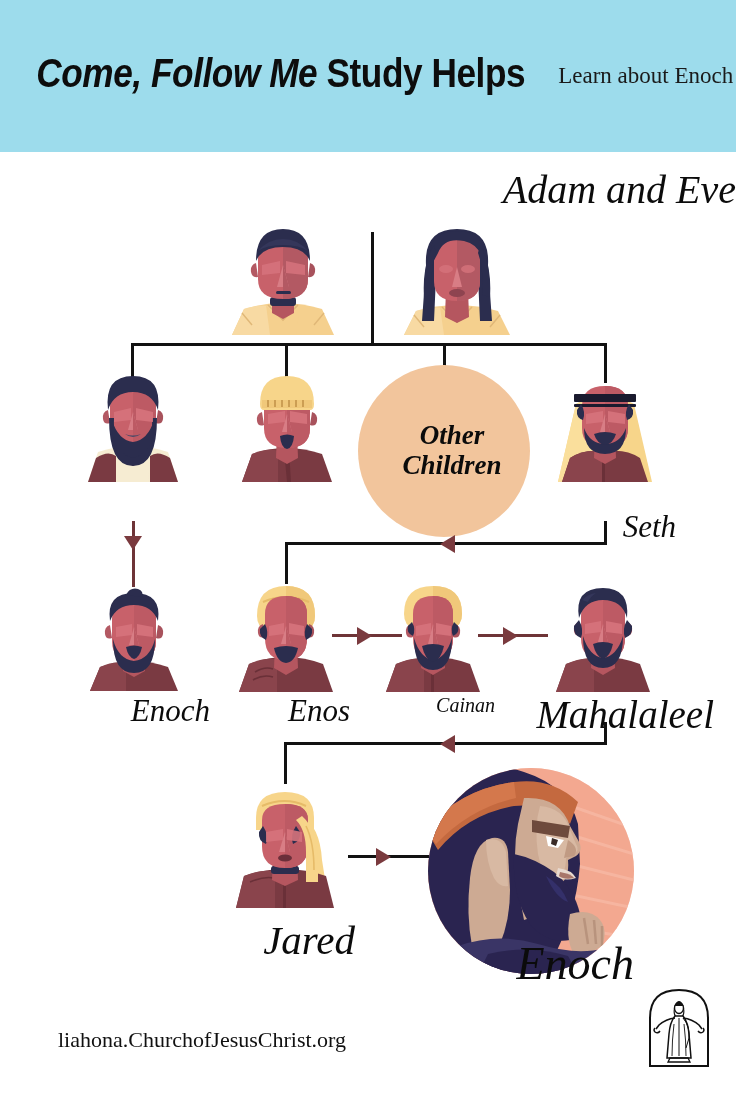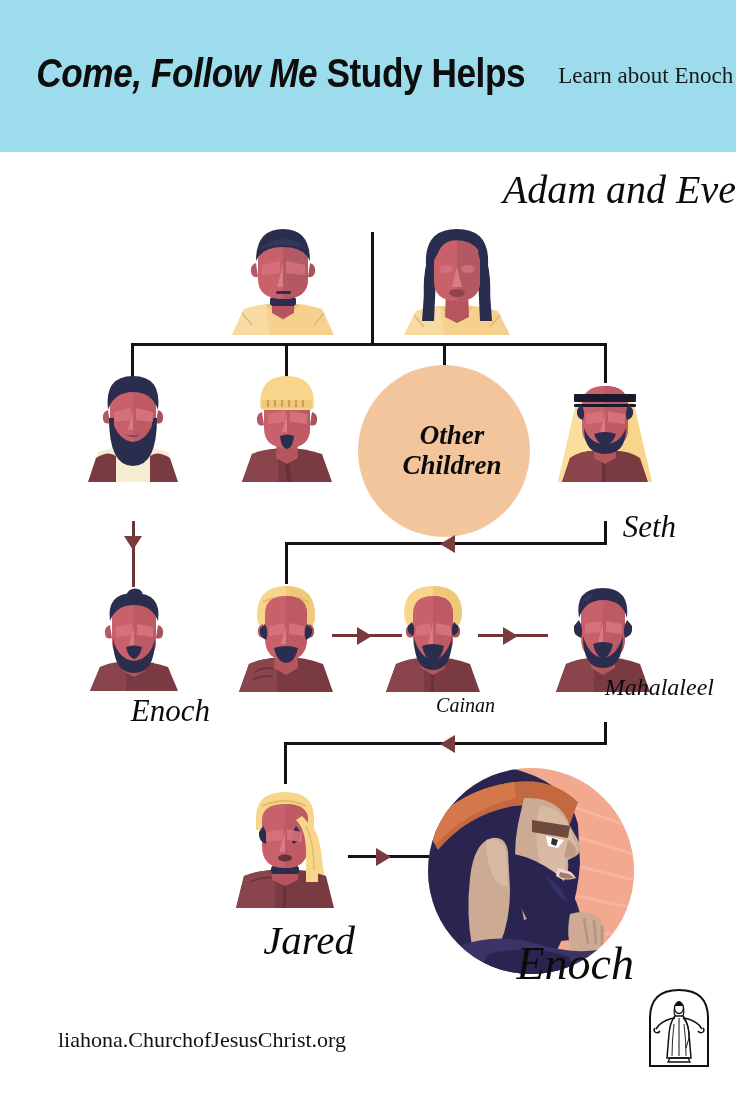--- a/index.html
+++ b/index.html
@@ -310,20 +310,21 @@
       <path d="M72 44 q-4 8 -1 16 q7 -3 6 -11 Z" fill="#2b2d4e"></path>
 
       <path d="M34 46 L49 43 L49 54 L34 56 Z" fill="#d6737c" opacity=".9"></path>
       <path d="M54 43 L69 46 L69 56 L54 54 Z" fill="#d6737c" opacity=".9"></path>
       <path d="M51 46 L56 64 L46 64 Z" fill="#d87d85"></path>
       <path d="M51 46 L56 64 L51 64 Z" fill="#bd5a64"></path>
 
       <path d="M39 68 q12 -4 24 0 q-3 14 -12 15 q-9 -1 -12 -15 Z" fill="#2b2d4e"></path>
     </svg>
   </div>
+  <div class="name" style="left:222px;top:695px;width:128px;font-size:31px;">Enos</div>
 
   <div class="line hline aline" style="left:332px;top:634px;width:70px;"></div>
   <div class="arrow arrow-right" style="left:357px;top:627px;"></div>
 
   <div class="node" style="left:382px;top:580px;width:102px;height:112px;">
     <svg width="102" height="112" viewBox="0 0 102 112">
       <path d="M4 112 L14 84 Q51 70 88 84 L98 112 Z" fill="#7a3a42"></path>
       <path d="M4 112 L14 84 Q32 76 42 80 L42 112 Z" fill="#8a444c"></path>
       <rect x="49" y="84" width="3" height="28" fill="#6a3038"></rect>
       <path d="M40 64 L62 64 L63 88 L51 95 L39 88 Z" fill="#b5565f"></path>
@@ -371,21 +372,21 @@
 
       <path d="M33 44 L49 41 L49 52 L33 54 Z" fill="#d6737c" opacity=".9"></path>
       <path d="M54 41 L70 44 L70 54 L54 52 Z" fill="#d6737c" opacity=".9"></path>
       <path d="M51 44 L56 62 L46 62 Z" fill="#d87d85"></path>
       <path d="M51 44 L56 62 L51 62 Z" fill="#bd5a64"></path>
 
       <path d="M31 56 Q31 88 51 88 Q71 88 71 56 Q65 76 51 78 Q37 76 31 56 Z" fill="#2b2d4e"></path>
       <path d="M41 64 q10 -4 20 0 q-3 13 -10 15 q-7 -2 -10 -15 Z" fill="#2b2d4e"></path>
     </svg>
   </div>
-  <div class="name" style="left:514px;top:675px;width:200px;font-size:24px;">Mahalaleel</div>
+  <div class="name" style="left:514px;top:695px;width:200px;font-size:39px;">Mahalaleel</div>
 
   <div class="line vline" style="left:604px;top:722px;height:22px;"></div>
   <div class="line hline" style="left:284px;top:742px;width:323px;"></div>
   <div class="line vline" style="left:284px;top:742px;height:42px;"></div>
   <div class="arrow arrow-left" style="left:440px;top:735px;"></div>
 
   <div class="node" style="left:226px;top:786px;width:118px;height:122px;">
     <svg width="118" height="122" viewBox="0 0 118 122">
 
       <path d="M74 28 Q94 40 96 74 L102 112 L86 112 L80 70 Q78 46 68 34 Z" fill="#f7d58a"></path>

